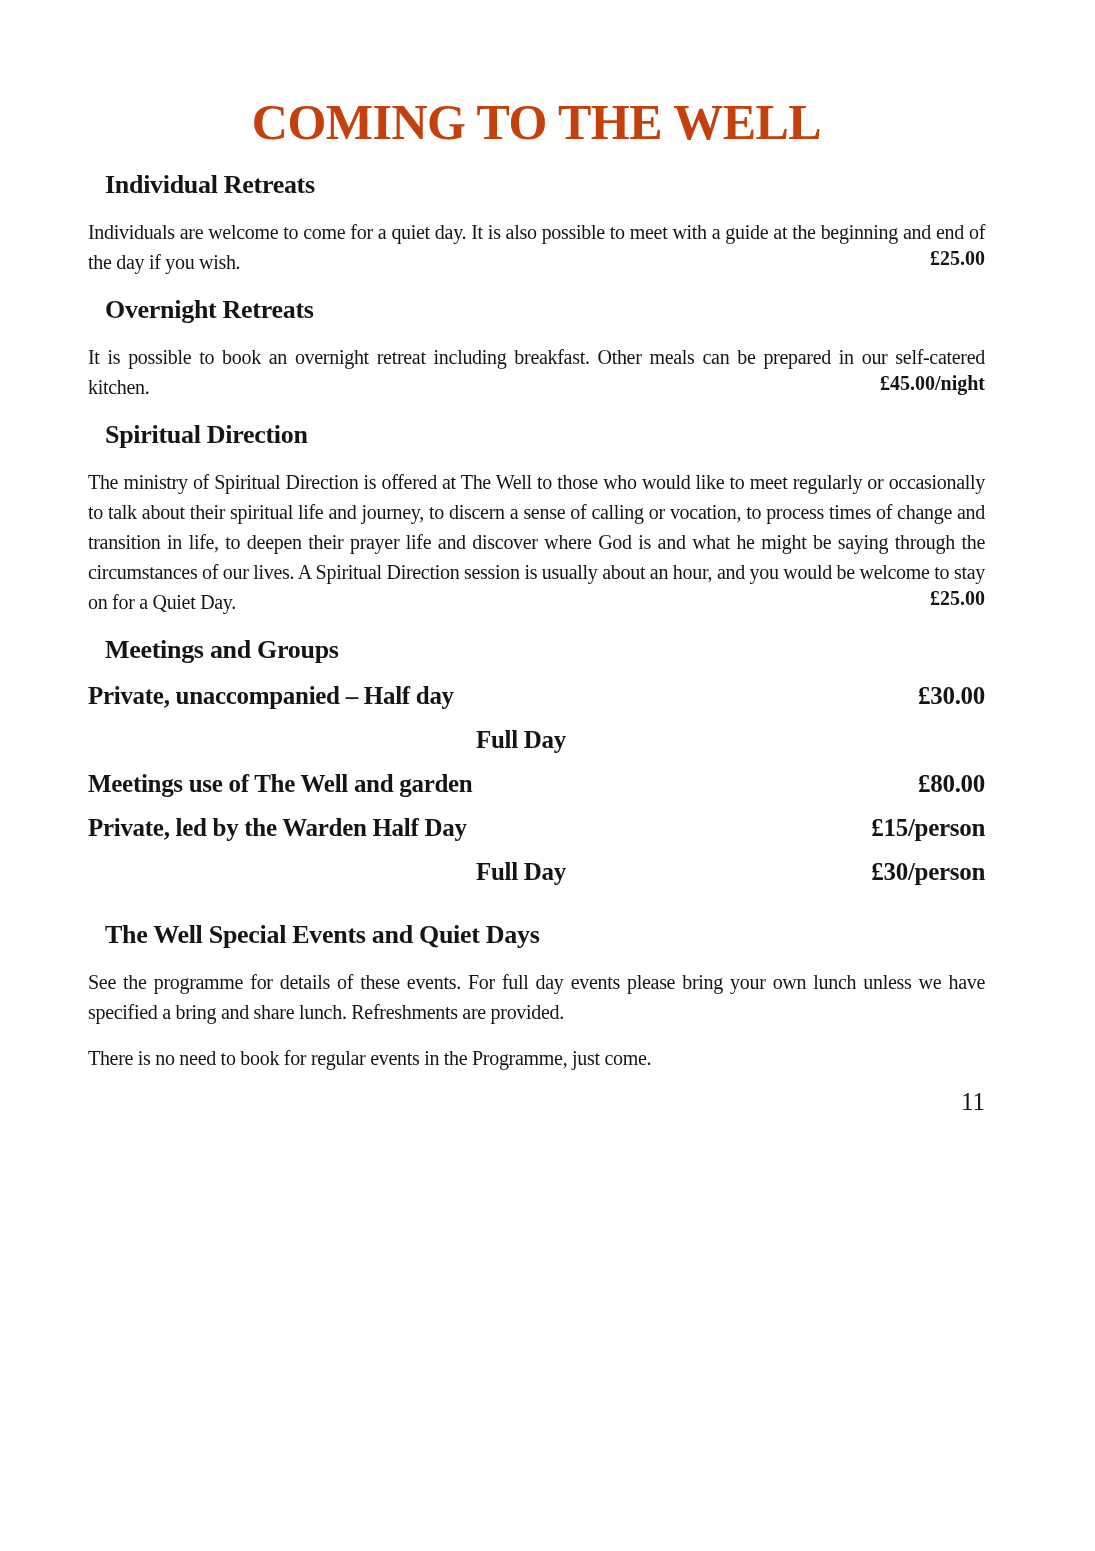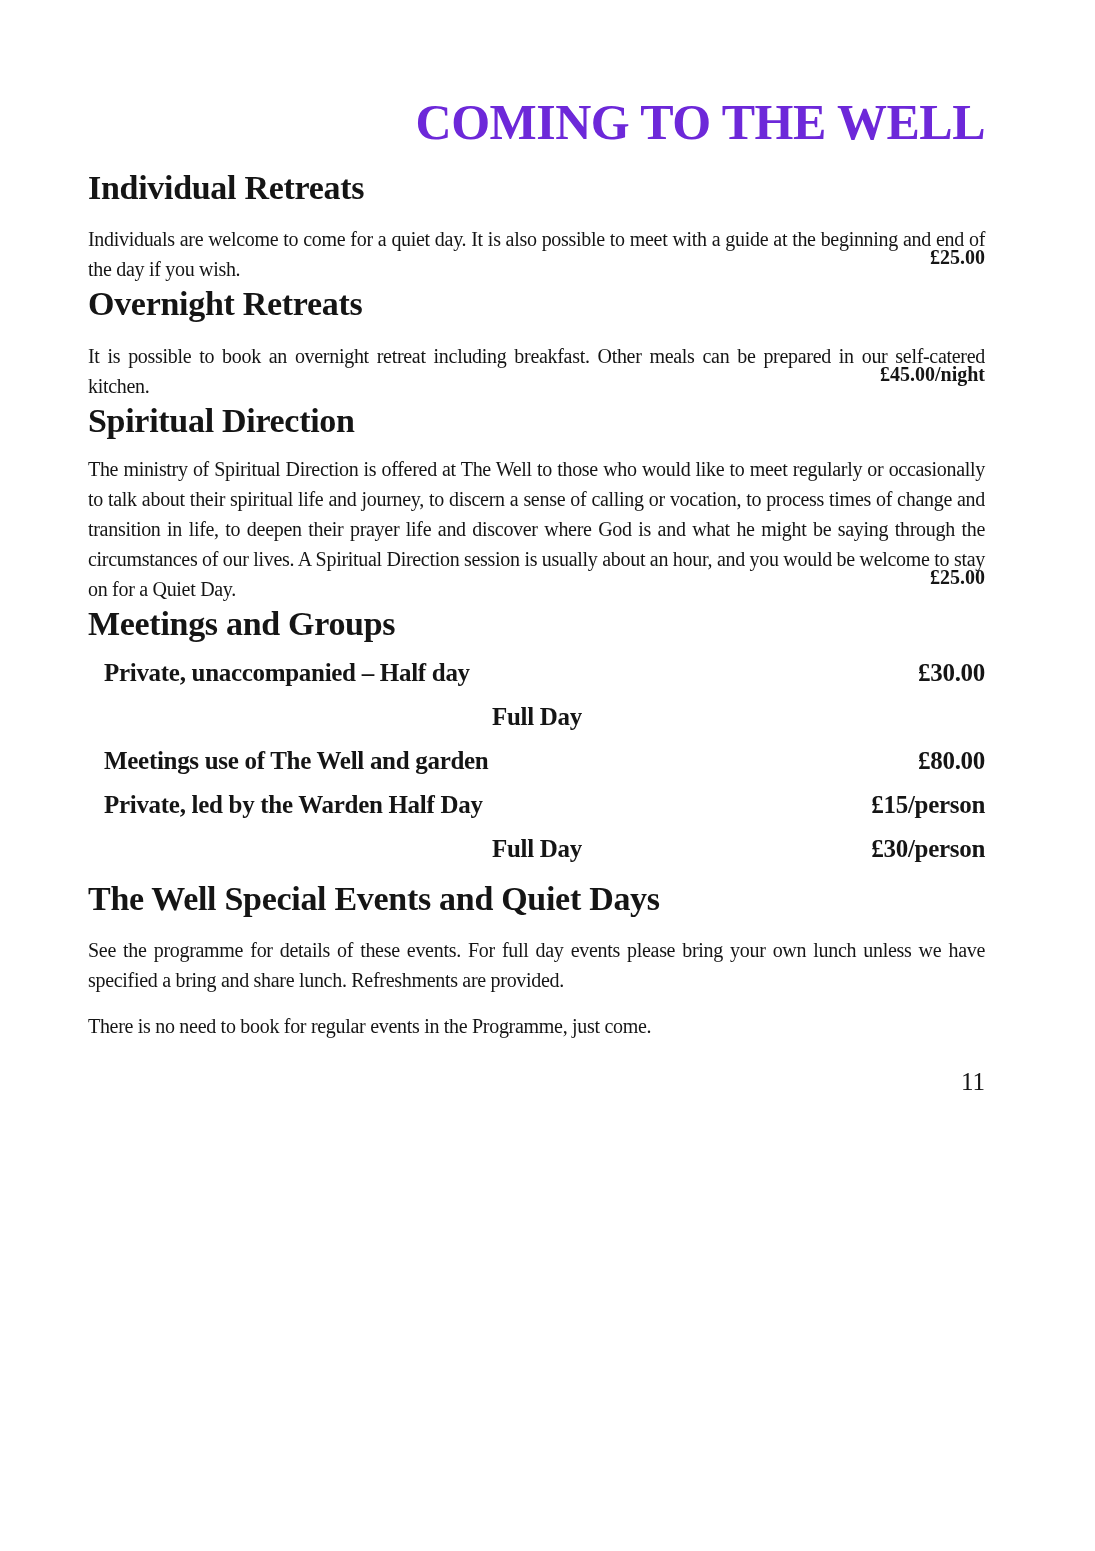--- a/index.html
+++ b/index.html
@@ -23,22 +23,22 @@
   .doc-title {
     margin: 0 0 16px 0;
     text-align: center;
     font-size: 50px;
     font-weight: bold;
     letter-spacing: -0.5px;
     line-height: 1.15;
     color: #ec1418; 
   }
   h2.section-heading {
-    margin: 0;
-    font-size: 34px;
+    margin: 17px;
+    font-size: 26px;
     font-weight: bold;
     line-height: 1.2;
     letter-spacing: -0.3px;
   }
   .mt-ir   { margin-top: 10px; }
   .mt-on   { margin-top: 66px; }
   .mt-sd   { margin-top: 58px; }
   .mt-mg   { margin-top: 58px; }
   .mt-se   { margin-top: 48px; }
   p.body-text {
@@ -46,59 +46,58 @@
     margin: 16px 0 0 0;
     font-size: 20px;
     line-height: 30px;
     letter-spacing: -0.3px;
     text-align: justify;
   }
   p.body-text.tight { margin-top: 12px; }
   .price-tag {
     position: absolute;
     right: 0;
-    bottom: 12px;
+    bottom: 4px;
     font-weight: bold;
     letter-spacing: 0;
   }
   .fee-table {
     margin-top: 14px;
   }
   .fee-row {
     display: flex;
     align-items: baseline;
     height: 44px;
     font-size: 25px;
     font-weight: bold;
     letter-spacing: -0.3px;
   }
   .fee-label {
     width: 478px;
-    margin-left: 16px;
   }
   .fee-row.indent .fee-label {
     text-align: right;
   }
   .fee-price {
     flex: 1;
     text-align: right;
   }
   .page-number {
-    margin-top: 26px;
+    margin-top: 14px;
     text-align: right;
     font-size: 25px;
     line-height: 30px;
   }
 </style>
 </head>
 <body>
 
 <div class="page">
 
-  <h1 class="doc-title" style="color: #6d28d9; text-align: right;">COMING TO THE WELL</h1>
+  <h1 class="doc-title" style="color: #c2410c;">COMING TO THE WELL</h1>
 
   <div class="section">
     <h2 class="section-heading mt-ir">Individual Retreats</h2>
     <p class="body-text">
       <span>Individuals are welcome to come for a quiet day. It is also possible to meet with a guide at the beginning and end of the day if you wish.</span>
       <span class="price-tag">£25.00</span>
     </p>
   </div>
 
   <div class="section">

